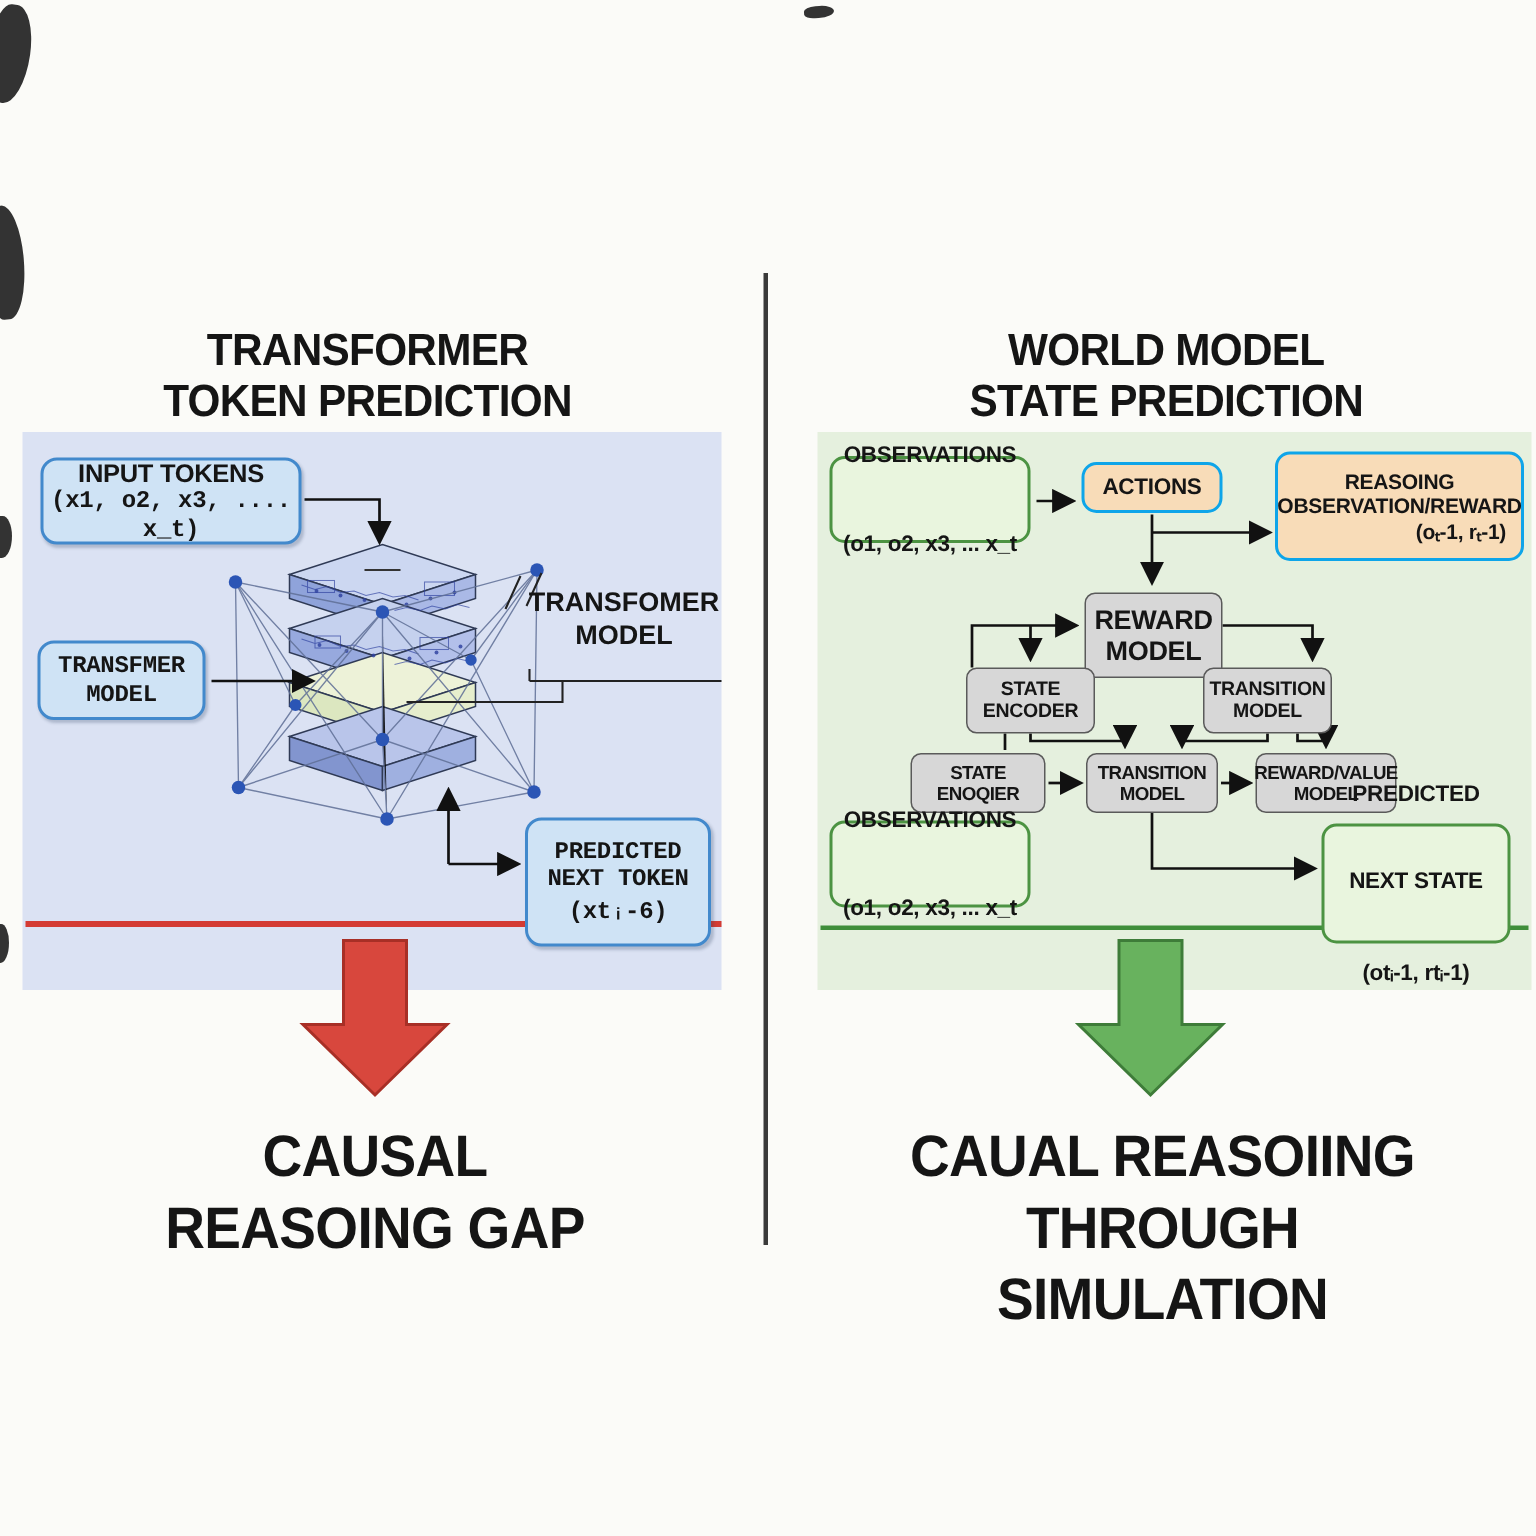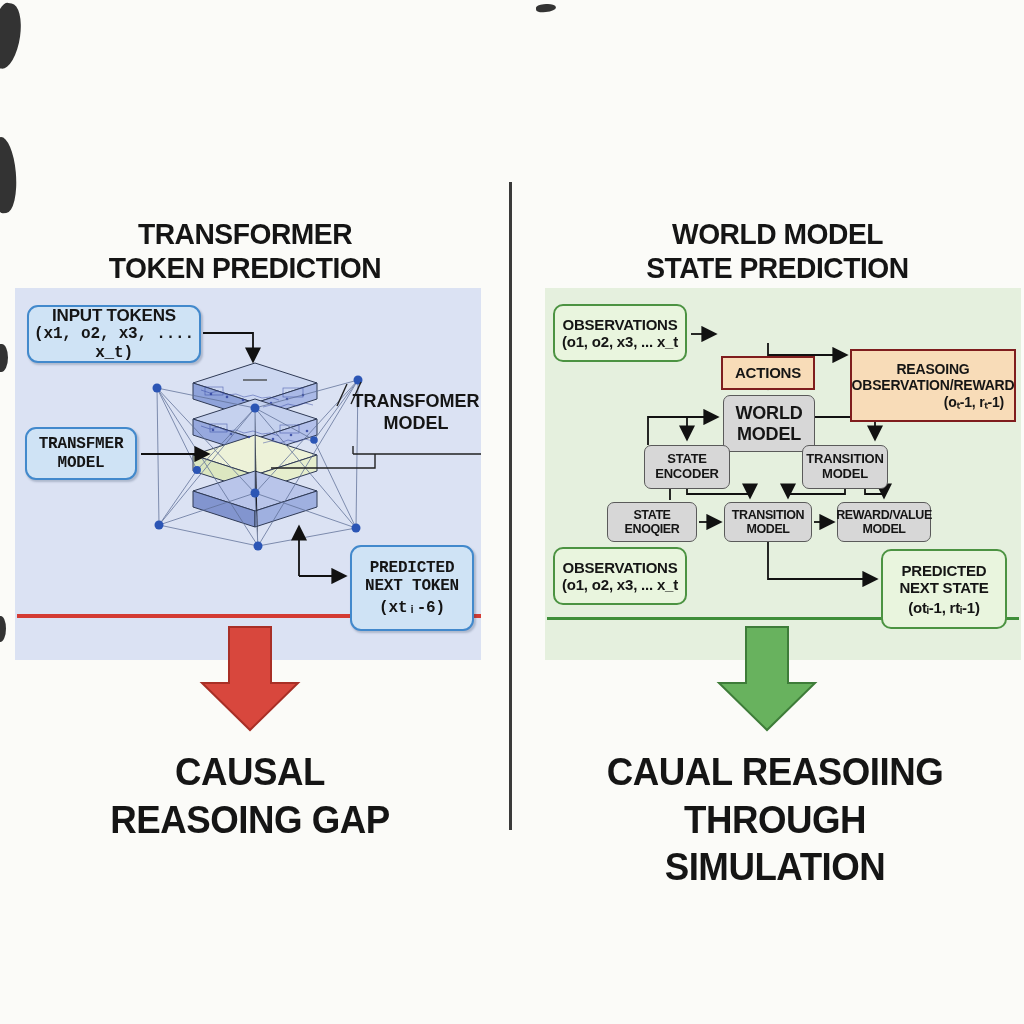--- a/index.html
+++ b/index.html
@@ -14,22 +14,22 @@
   .title{position:absolute; text-align:center; font-weight:700; font-size:30px; line-height:1.12; letter-spacing:-.5px;}
   .caption{position:absolute; text-align:center; font-weight:700; font-size:39px; line-height:1.22; letter-spacing:-.5px;}
   .cond{transform:scaleX(.94); transform-origin:center;}
   .panel{position:absolute;}
   .left-panel{left:15px; top:288px; width:466px; height:372px; background:#dbe2f3;}
   .right-panel{left:545px; top:288px; width:476px; height:372px; background:#e5f0de;}
   .overlay{position:absolute; left:0; top:0;}
   .box{position:absolute; display:flex; flex-direction:column; align-items:center; justify-content:center;
     text-align:center; font-weight:700; line-height:1.15; letter-spacing:-.2px; box-sizing:border-box;}
   .blue-box{background:#cfe3f5; border:2.5px solid #4289cc; border-radius:11px; box-shadow:1.5px 2px 2px rgba(40,60,90,.25);}
-  .green-box{background:#e9f5de; border:2px solid #4c9342; border-radius:10px;}
-  .orange-box{background:#f8dcb8; border:2px solid #7f1d1d; border-radius:0;margin-top:48px;}
+  .green-box{background:#e9f5de; border:2px solid #4c9342; border-radius:10px;gap:41px;}
+  .orange-box{background:#f8dcb8; border:2px solid #0ea5e9; border-radius:10px;}
   .gray-box{background:#d7d7d7; border:1.5px solid #5a5a5a; border-radius:7px;}
   .t17{font-size:17px;} .t16{font-size:16px;font-family:Liberation Mono, monospace;} .t15{font-size:15px;} .t14{font-size:14px;}
   .t13{font-size:13px;} .t12{font-size:12.5px; letter-spacing:-.4px;} .t18{font-size:18px;}
   .redline{position:absolute; left:2px; right:0; top:326px; height:3.5px; background:#d43b33;}
   .greenline{position:absolute; left:2px; right:2px; top:329px; height:3px; background:#3f8e3a;}
   .stack-label{position:absolute; left:330px; top:103px; width:142px; text-align:center; font-weight:700; font-size:18px; line-height:1.2;}
   .block-arrow{position:absolute;}
 </style>
 </head>
 <body>
@@ -210,21 +210,21 @@
       <div class="t15">ACTIONS</div>
     </div>
 
     <div class="box orange-box" style="left:305px;top:13px;width:166px;height:73px">
       <div class="t14">REASOING</div>
       <div class="t14">OBSERVATION/REWARD</div>
       <div class="t14" style="align-self:flex-end;margin-right:10px">(oₜ-1, rₜ-1)</div>
     </div>
 
     <div class="box gray-box" style="left:178px;top:107px;width:92px;height:57px">
-      <div class="t18">WORLD</div>
+      <div class="t18">REWARD</div>
       <div class="t18">MODEL</div>
     </div>
 
     <div class="box gray-box" style="left:99px;top:157px;width:86px;height:44px">
       <div class="t13">STATE</div>
       <div class="t13">ENCODER</div>
     </div>
 
     <div class="box gray-box" style="left:257px;top:157px;width:86px;height:44px">
       <div class="t13">TRANSITION</div>

